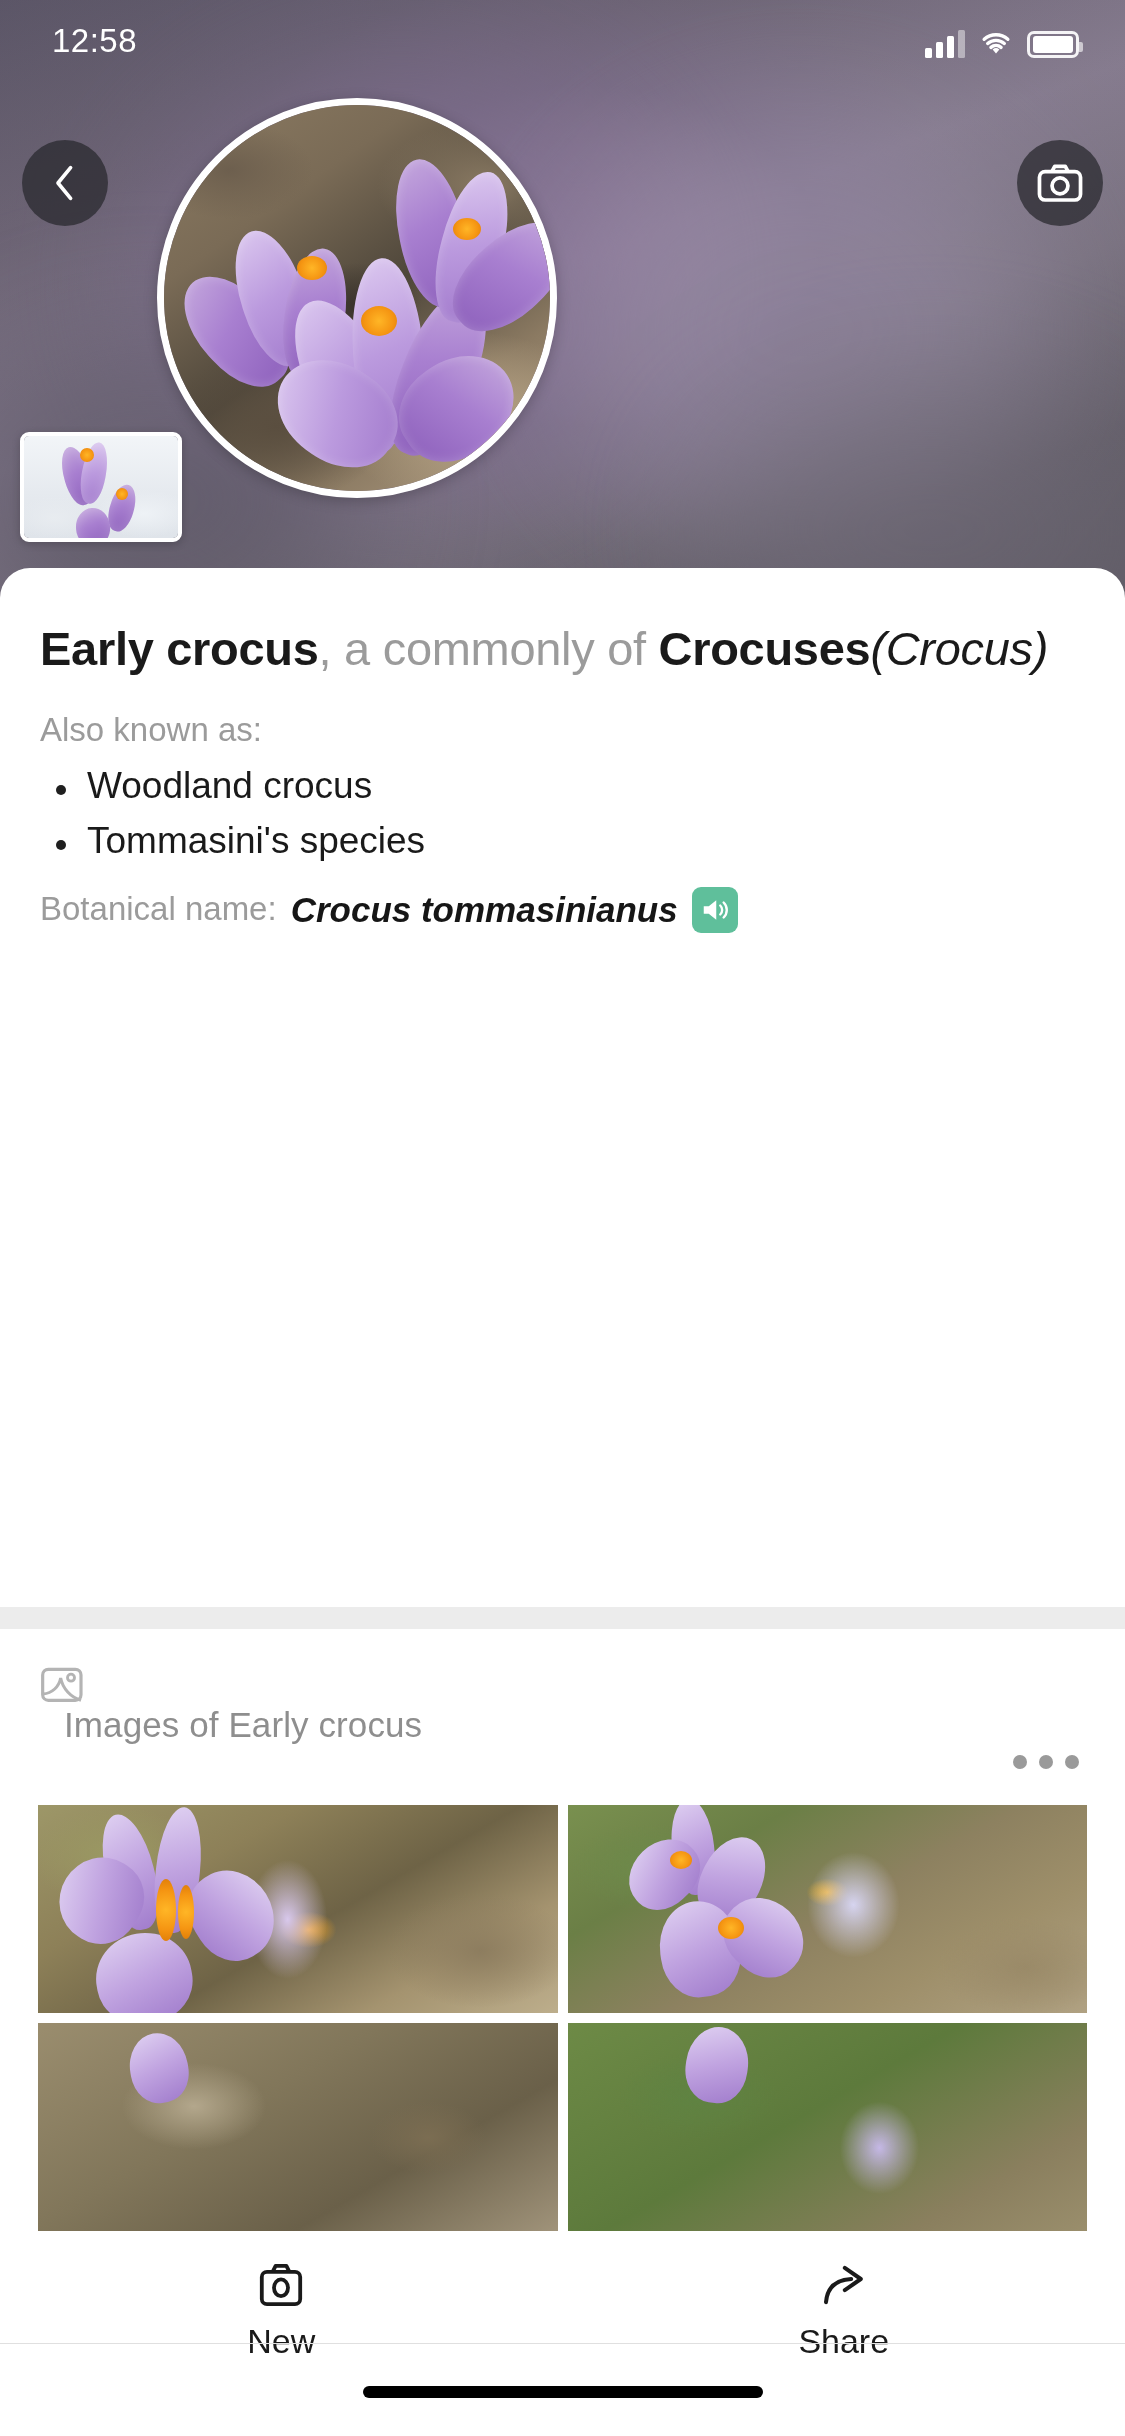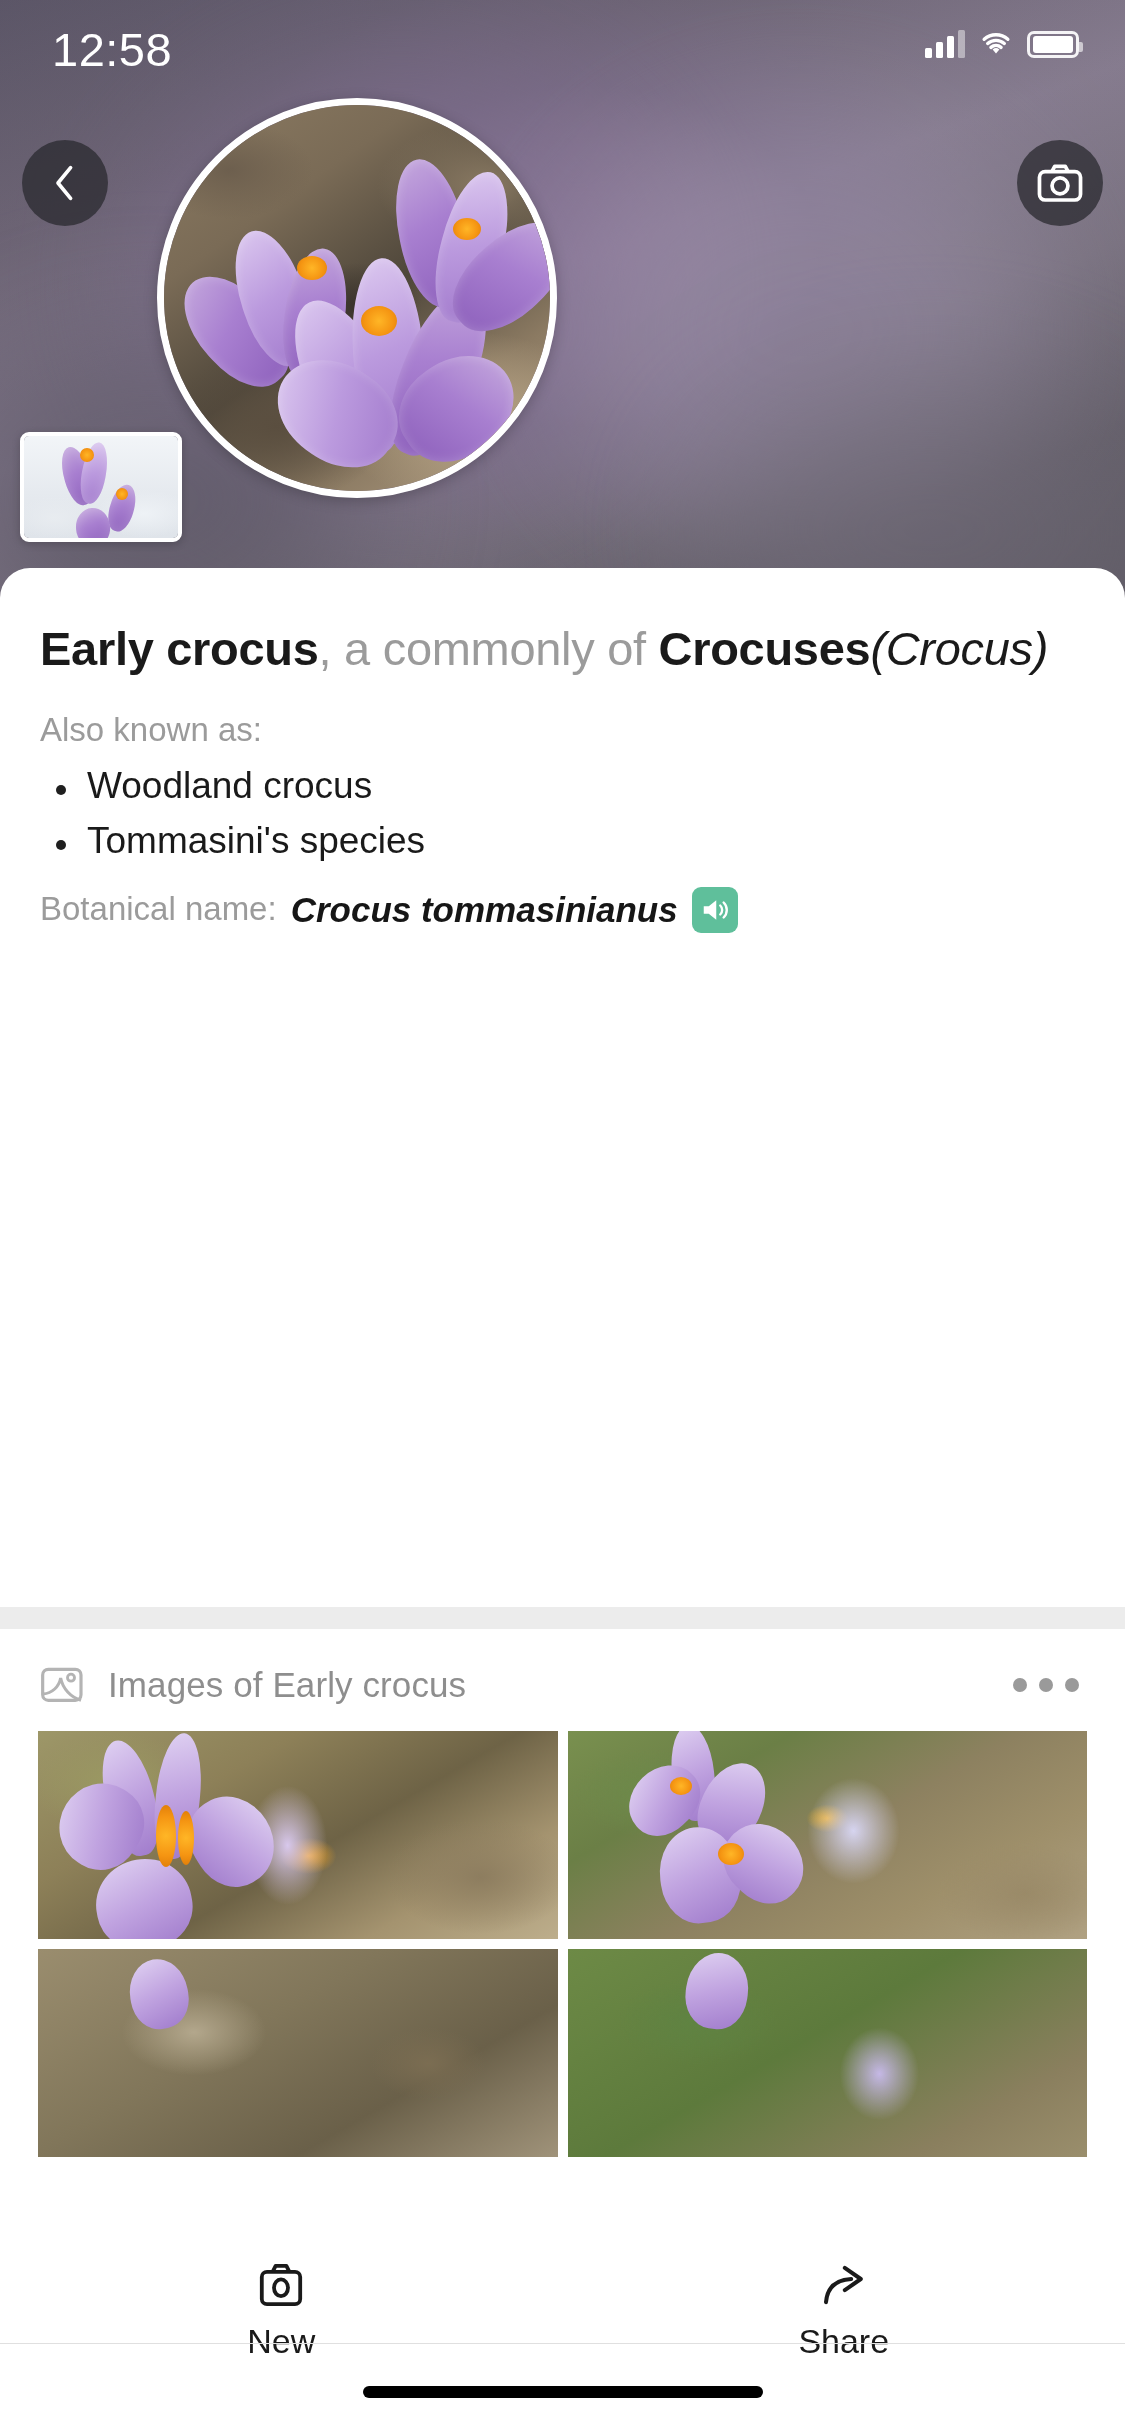--- a/index.html
+++ b/index.html
@@ -27,21 +27,21 @@
   .blob3{ left:-60px; top:340px; width:420px; height:320px; background:#4f4b59; }
   .blob4{ left:700px; top:380px; width:460px; height:300px; background:#6a6571; }
 
   
   #statusbar{
     position:absolute; left:0; top:0; width:1125px; height:110px;
     z-index:40; color:#fff;
   }
   #status-time{
     position:absolute; left:52px; top:22px;
-    font-size:47px; font-weight:400; letter-spacing:.5px;
+    font-size:33px; font-weight:400; letter-spacing:.5px;
     color:#ffffff;
   }
   #status-right{
     position:absolute; right:46px; top:30px;
     display:flex; align-items:center; gap:14px;
   }
   .sig-bars{ display:flex; align-items:flex-end; gap:4px; height:28px; }
   .sig-bars i{ display:block; width:7px; background:#fff; border-radius:1.5px; }
   .sig-bars i:nth-child(1){ height:10px; }
   .sig-bars i:nth-child(2){ height:16px; }
@@ -164,21 +164,21 @@
     position:absolute; left:0; top:1607px; width:1125px; height:22px;
     background:#ececec; z-index:29;
   }
 
   
   #images-section{
     position:absolute; left:0; top:1629px; width:1125px; height:714px;
     background:#ffffff; z-index:29; overflow:hidden;
   }
   #images-head{
-    display:flex; align-items:center; padding:36px 40px 0 40px;
+    display:flex; align-items:flex-start; padding:36px 40px 0 40px;flex-direction:column;
   }
   #images-title{
     font-size:35px; color:#8e8e8e; margin-left:24px; letter-spacing:.1px;
   }
   #images-more{
     margin-left:auto; display:flex; gap:12px; align-items:center;
     padding:10px 6px; cursor:pointer;
   }
   #images-more span{ width:14px; height:14px; border-radius:50%; background:#9a9a9a; display:block; }
 

